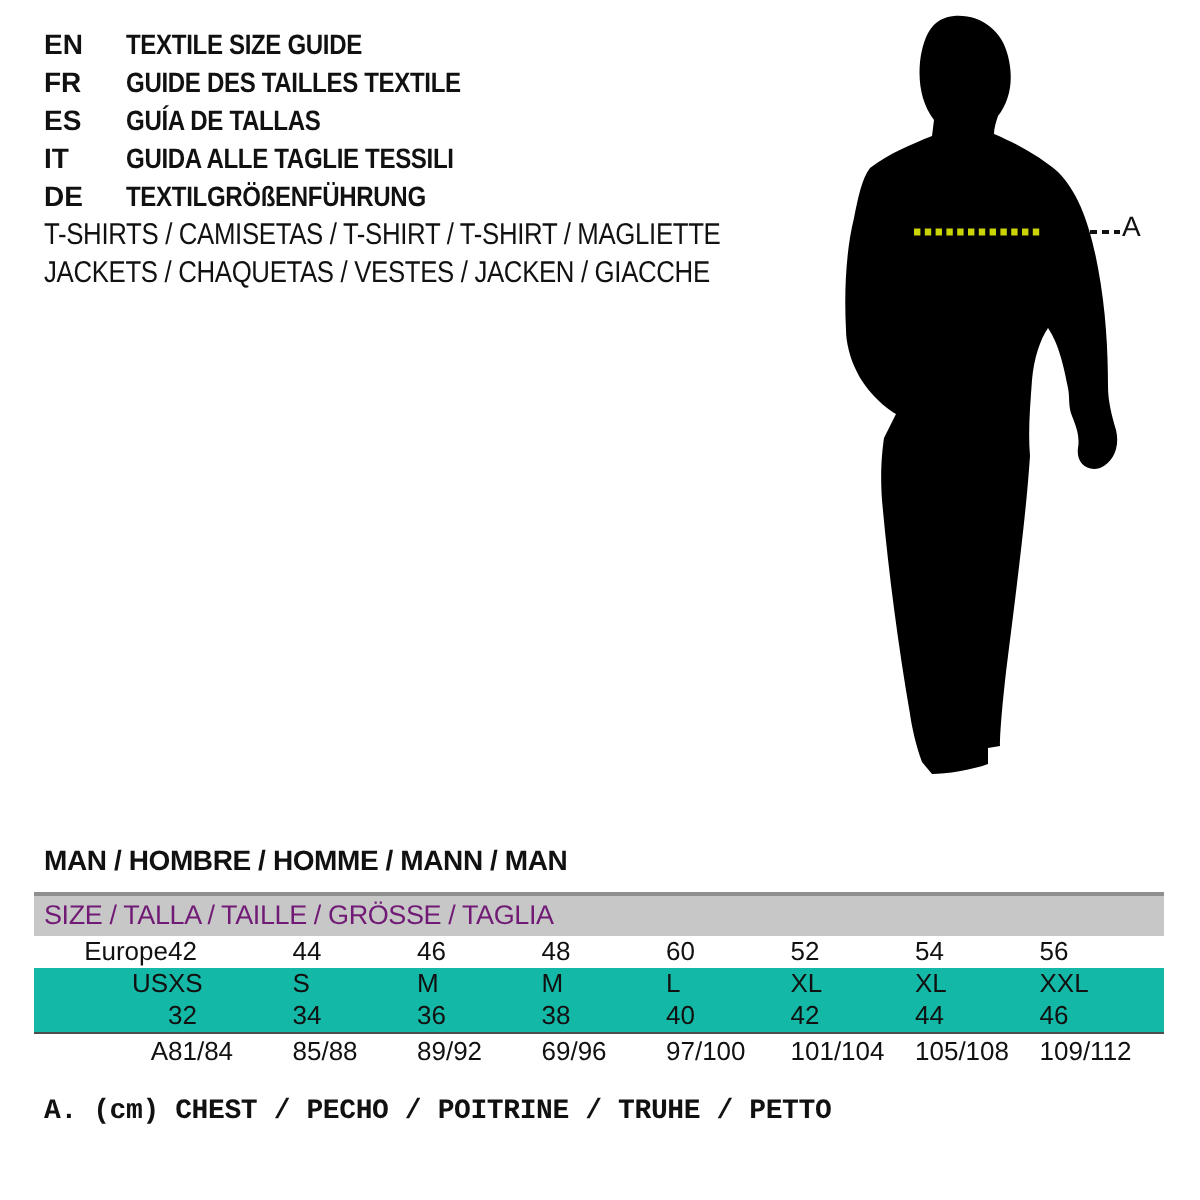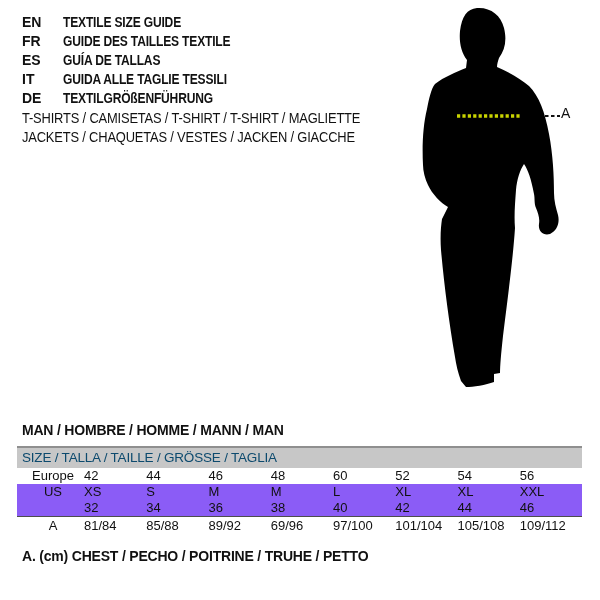--- a/index.html
+++ b/index.html
@@ -22,30 +22,30 @@
   .figure-svg{position:absolute;left:400px;top:0;width:185px;height:400px;}
   .measure-label{position:absolute;left:561px;top:105px;font-size:14px;font-weight:500;}
 
   
   .section-title{position:absolute;left:22px;top:422px;font-weight:700;font-size:14px;}
 
   
   .size-table{position:absolute;left:17px;top:446px;width:565px;font-size:13px;}
   .tbl-header{
     background:#c7c7c7;border-top:2px solid #8f8f8f;height:20px;line-height:20px;
-    padding-left:5px;font-size:13.5px;color:#0c4a6e;
+    padding-left:5px;font-size:13.5px;color:#701a75;
   }
   .tbl-row{display:flex;height:16px;line-height:16px;}
-  .tbl-row.shaded{background:#8b5cf6;}
+  .tbl-row.shaded{background:#14b8a6;}
   .tbl-row.topline{border-top:1px solid #4d4d4d;height:17px;line-height:17px;}
-  .cell-label{flex:0 0 62px;padding-left:5px;text-align:center;}
+  .cell-label{flex:0 0 62px;padding-left:5px;text-align:right;}
   .cell-val{flex:1;text-align:left;}
 
   
-  .footnote{position:absolute;left:22px;top:548px;font-weight:700;font-size:14px;}
+  .footnote{position:absolute;left:22px;top:548px;font-weight:700;font-size:14px;font-family:Liberation Mono, monospace;}
 </style>
 </head>
 <body>
 
 <div class="langs">
   <div class="lang-row">
     <span class="lang-code">EN</span>
     <span class="cond">TEXTILE SIZE GUIDE</span>
   </div>
   <div class="lang-row">

